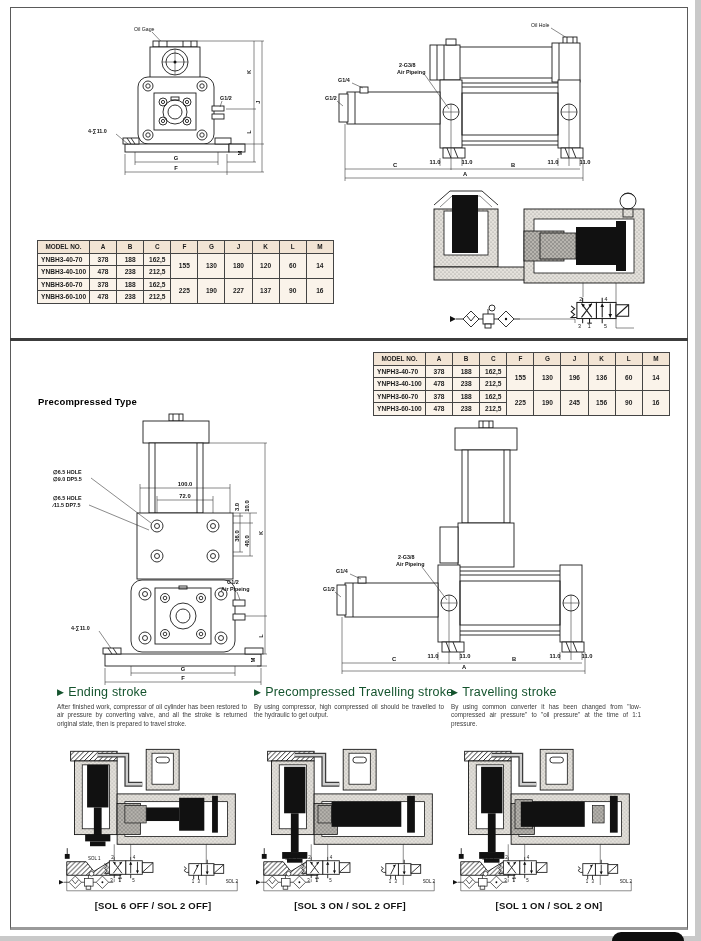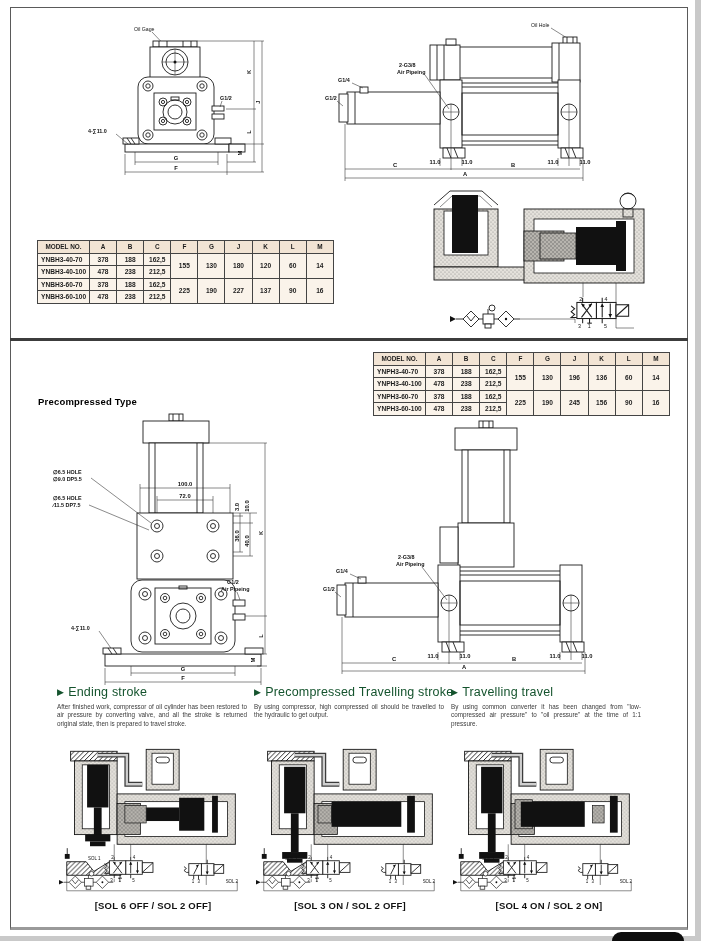--- a/index.html
+++ b/index.html
@@ -655,21 +655,21 @@
     <text x="30" y="118" class="t4">SOL 1</text>
     <use href="#g-valve52" transform="translate(46,116)"></use>
     <use href="#g-valve32" transform="translate(128,120)"></use>
     <text x="172" y="142" class="t4">SOL 2</text>
     <use href="#g-airprep" transform="translate(0,130) scale(0.8)"></use>
     <path d="M57,141 V138 M63,141 V138" class="lnt"></path>
   </svg>
   <div class="abs stroke-cap" style="left:254px;top:900px;width:192px">[SOL 3 ON / SOL 2 OFF]</div>
 
   <div class="abs stroke-head" style="left:451px;top:685px">
-    <span class="arr">▶</span><span>Travelling travel</span>
+    <span class="arr">▶</span><span>Travelling stroke</span>
   </div>
   <div class="abs stroke-text" style="left:451px;top:703px;width:190px">By using common converter it has been changed from "low-compressed air pressure" to "oil pressure" at the time of 1:1 pressure.</div>
   <svg class="abs" style="left:453px;top:744px" width="186" height="156" viewBox="0 0 192 158">
     <use href="#g-press" transform="translate(6,6)"></use>
     <g>
       <rect x="29" y="22" width="22" height="48" fill="#111"></rect>
       <rect x="36" y="70" width="8" height="40" fill="#111"></rect>
       <rect x="27" y="110" width="26" height="7" fill="#111"></rect>
       <rect x="32" y="117" width="16" height="4" fill="#111"></rect>
     </g>
@@ -684,15 +684,15 @@
     </g>
     <path d="M57,102 V115 M74,102 V115" class="lnt"></path>
     <path d="M152,102 V144 M8,128 V150 H184 V140" class="lnt"></path>
     <text x="30" y="118" class="t4">SOL 1</text>
     <use href="#g-valve52" transform="translate(46,116)"></use>
     <use href="#g-valve32" transform="translate(128,120)"></use>
     <text x="172" y="142" class="t4">SOL 2</text>
     <use href="#g-airprep" transform="translate(0,130) scale(0.8)"></use>
     <path d="M57,141 V138 M63,141 V138" class="lnt"></path>
   </svg>
-  <div class="abs stroke-cap" style="left:451px;top:900px;width:196px">[SOL 4 ON / SOL 2 ON]</div>
+  <div class="abs stroke-cap" style="left:451px;top:900px;width:196px">[SOL 1 ON / SOL 2 ON]</div>
 
 </div>
 
 </body></html>

